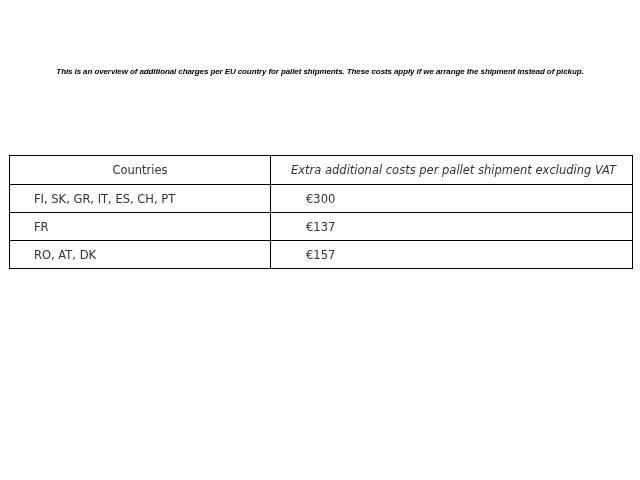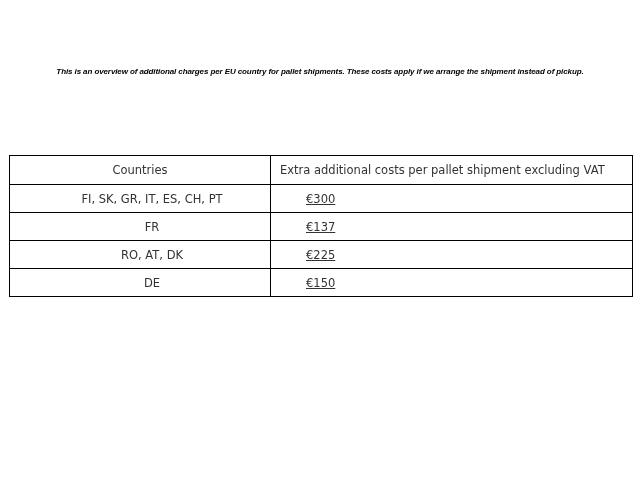--- a/index.html
+++ b/index.html
@@ -43,23 +43,23 @@
     height: 28px;
     vertical-align: middle;
     white-space: nowrap;
     overflow: hidden;
     background: #ffffff;
   }
   table.charges thead th { height: 29px; }
   col.col-countries { width: 261px; }
   col.col-cost      { width: 362px; }
   th.h-countries { text-align: center; margin-top: 29px; }
-  th.h-cost      { text-align: left; padding-left: 9px; }
-  td.c-countries { text-align: center; padding-left: 24px; }
-  td.c-cost      { text-align: left; padding-left: 35px; text-decoration: underline; }
+  th.h-cost      { text-align: left; padding-left: 20px; font-style: italic; }
+  td.c-countries { text-align: left; padding-left: 24px; }
+  td.c-cost      { text-align: left; padding-left: 35px; }
 </style>
 </head>
 <body>
 
 <p class="intro">This is an overview of additional charges per EU country for pallet shipments. These costs apply if we arrange the shipment instead of pickup.</p>
 
 <table class="charges">
   <colgroup>
     <col class="col-countries">
     <col class="col-cost">
@@ -74,20 +74,16 @@
       <tr>
         <td class="c-countries">FI, SK, GR, IT, ES, CH, PT</td>
         <td class="c-cost">€300</td>
       </tr>
       <tr>
         <td class="c-countries">FR</td>
         <td class="c-cost">€137</td>
       </tr>
       <tr>
         <td class="c-countries">RO, AT, DK</td>
-        <td class="c-cost">€225</td>
-      </tr>
-      <tr>
-        <td class="c-countries">DE</td>
-        <td class="c-cost">€150</td>
+        <td class="c-cost">€157</td>
       </tr>
     </tbody>
 </table>
 
 </body></html>

